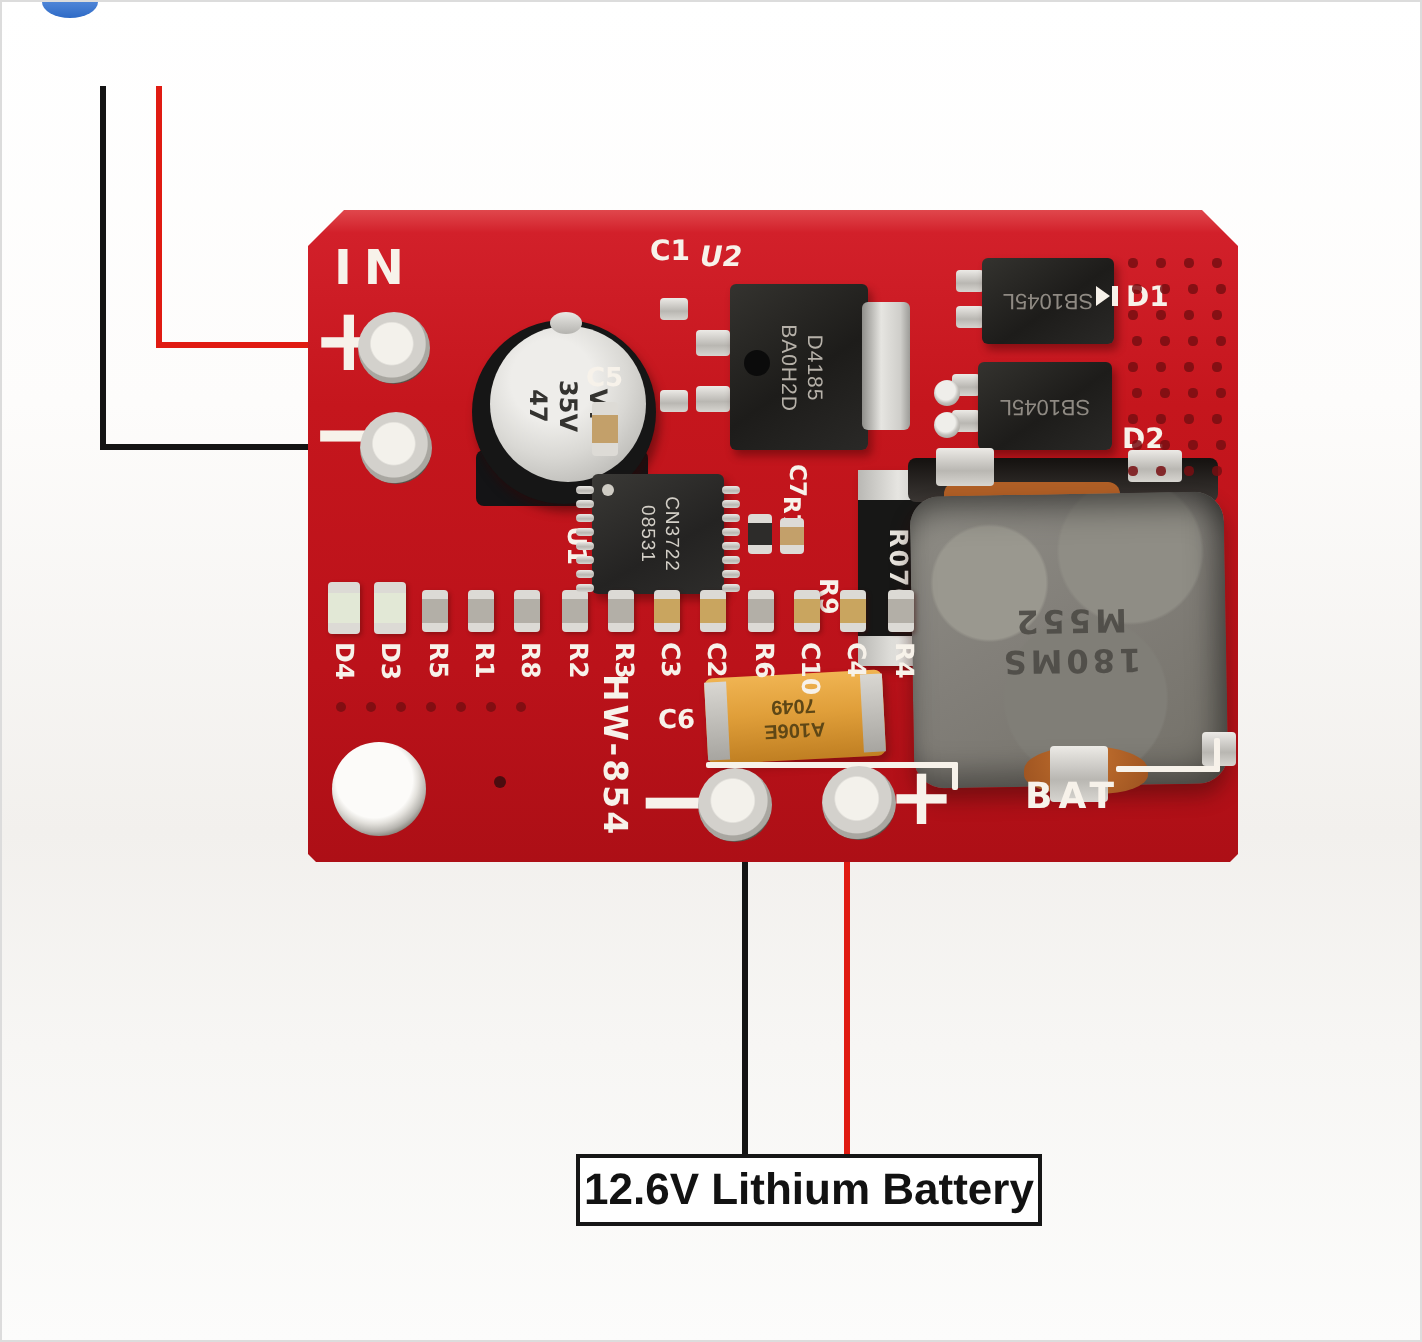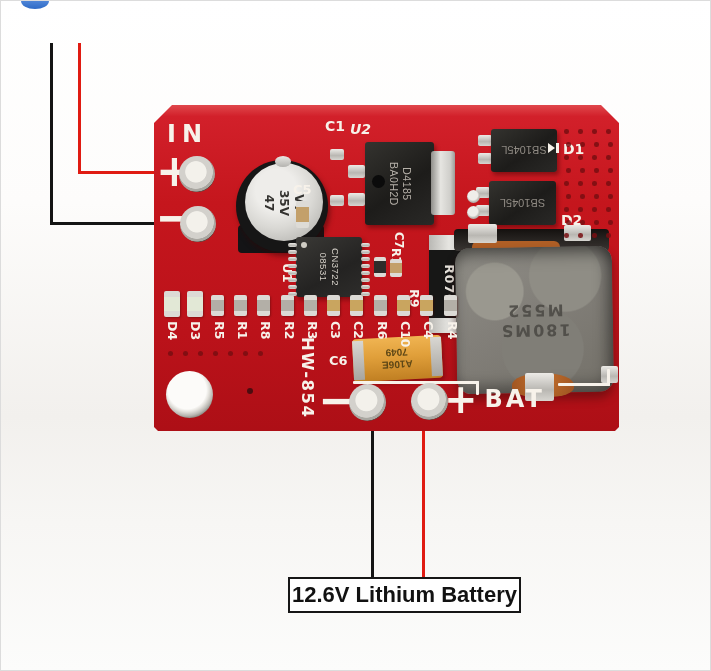--- a/index.html
+++ b/index.html
@@ -174,21 +174,21 @@
 
     <div class="white-line" style="left:199px;top:276px;width:126px;height:3px;"></div>
     <div class="white-line" style="left:322px;top:276px;width:3px;height:14px;"></div>
     <div class="white-line" style="left:404px;top:278px;width:52px;height:3px;"></div>
     <div class="white-line" style="left:453px;top:264px;width:3px;height:17px;"></div>
     <div class="silk" style="left:164px;top:272px;font-size:46px;">−</div>
     <div class="pad" style="left:195px;top:279px;width:37px;height:37px;"></div>
     <div class="pad" style="left:257px;top:278px;width:37px;height:37px;"></div>
     <div class="abs" style="left:290px;top:274px;display:flex;align-items:center;gap:7px;">
       <span class="silk" style="position:static;font-size:40px;">+</span>
-      <span class="silk" style="position:static;font-size:24px;letter-spacing:3px;">BAT</span>
+      <span class="silk" style="position:static;font-size:18px;letter-spacing:3px;margin-left:28px;">BAT</span>
     </div>
 
     <div class="abs" style="left:12px;top:266px;width:47px;height:47px;border-radius:50%;
                 background:radial-gradient(circle at 45% 40%, #fcfbf9 0 50%, #e2e0db 58%, #b7b5b0 68%, #76736a 78%, #45423b 100%);"></div>
     <div class="via" style="left:93px;top:283px;width:6px;height:6px;background:#3a0c0e;"></div>
 
   <div class="abs" style="left: 10px; top: 186px; width: 16px; height: 26px; border-radius: 2px; background: linear-gradient(rgb(220, 218, 213) 0px, rgb(220, 218, 213) 22%, rgb(226, 232, 214) 22%, rgb(226, 232, 214) 78%, rgb(220, 218, 213) 78%); box-shadow: rgba(70, 10, 8, 0.4) 1px 1px 2px;"></div>
       <div class="silk r90" style="left: 24px; top: 216px; width: 30px; font-size: 12.5px;">D4</div>
       <div class="abs" style="left: 33.3px; top: 186px; width: 16px; height: 26px; border-radius: 2px; background: linear-gradient(rgb(220, 218, 213) 0px, rgb(220, 218, 213) 22%, rgb(226, 232, 214) 22%, rgb(226, 232, 214) 78%, rgb(220, 218, 213) 78%); box-shadow: rgba(70, 10, 8, 0.4) 1px 1px 2px;"></div>
       <div class="silk r90" style="left: 47.3px; top: 216px; width: 30px; font-size: 12.5px;">D3</div>

